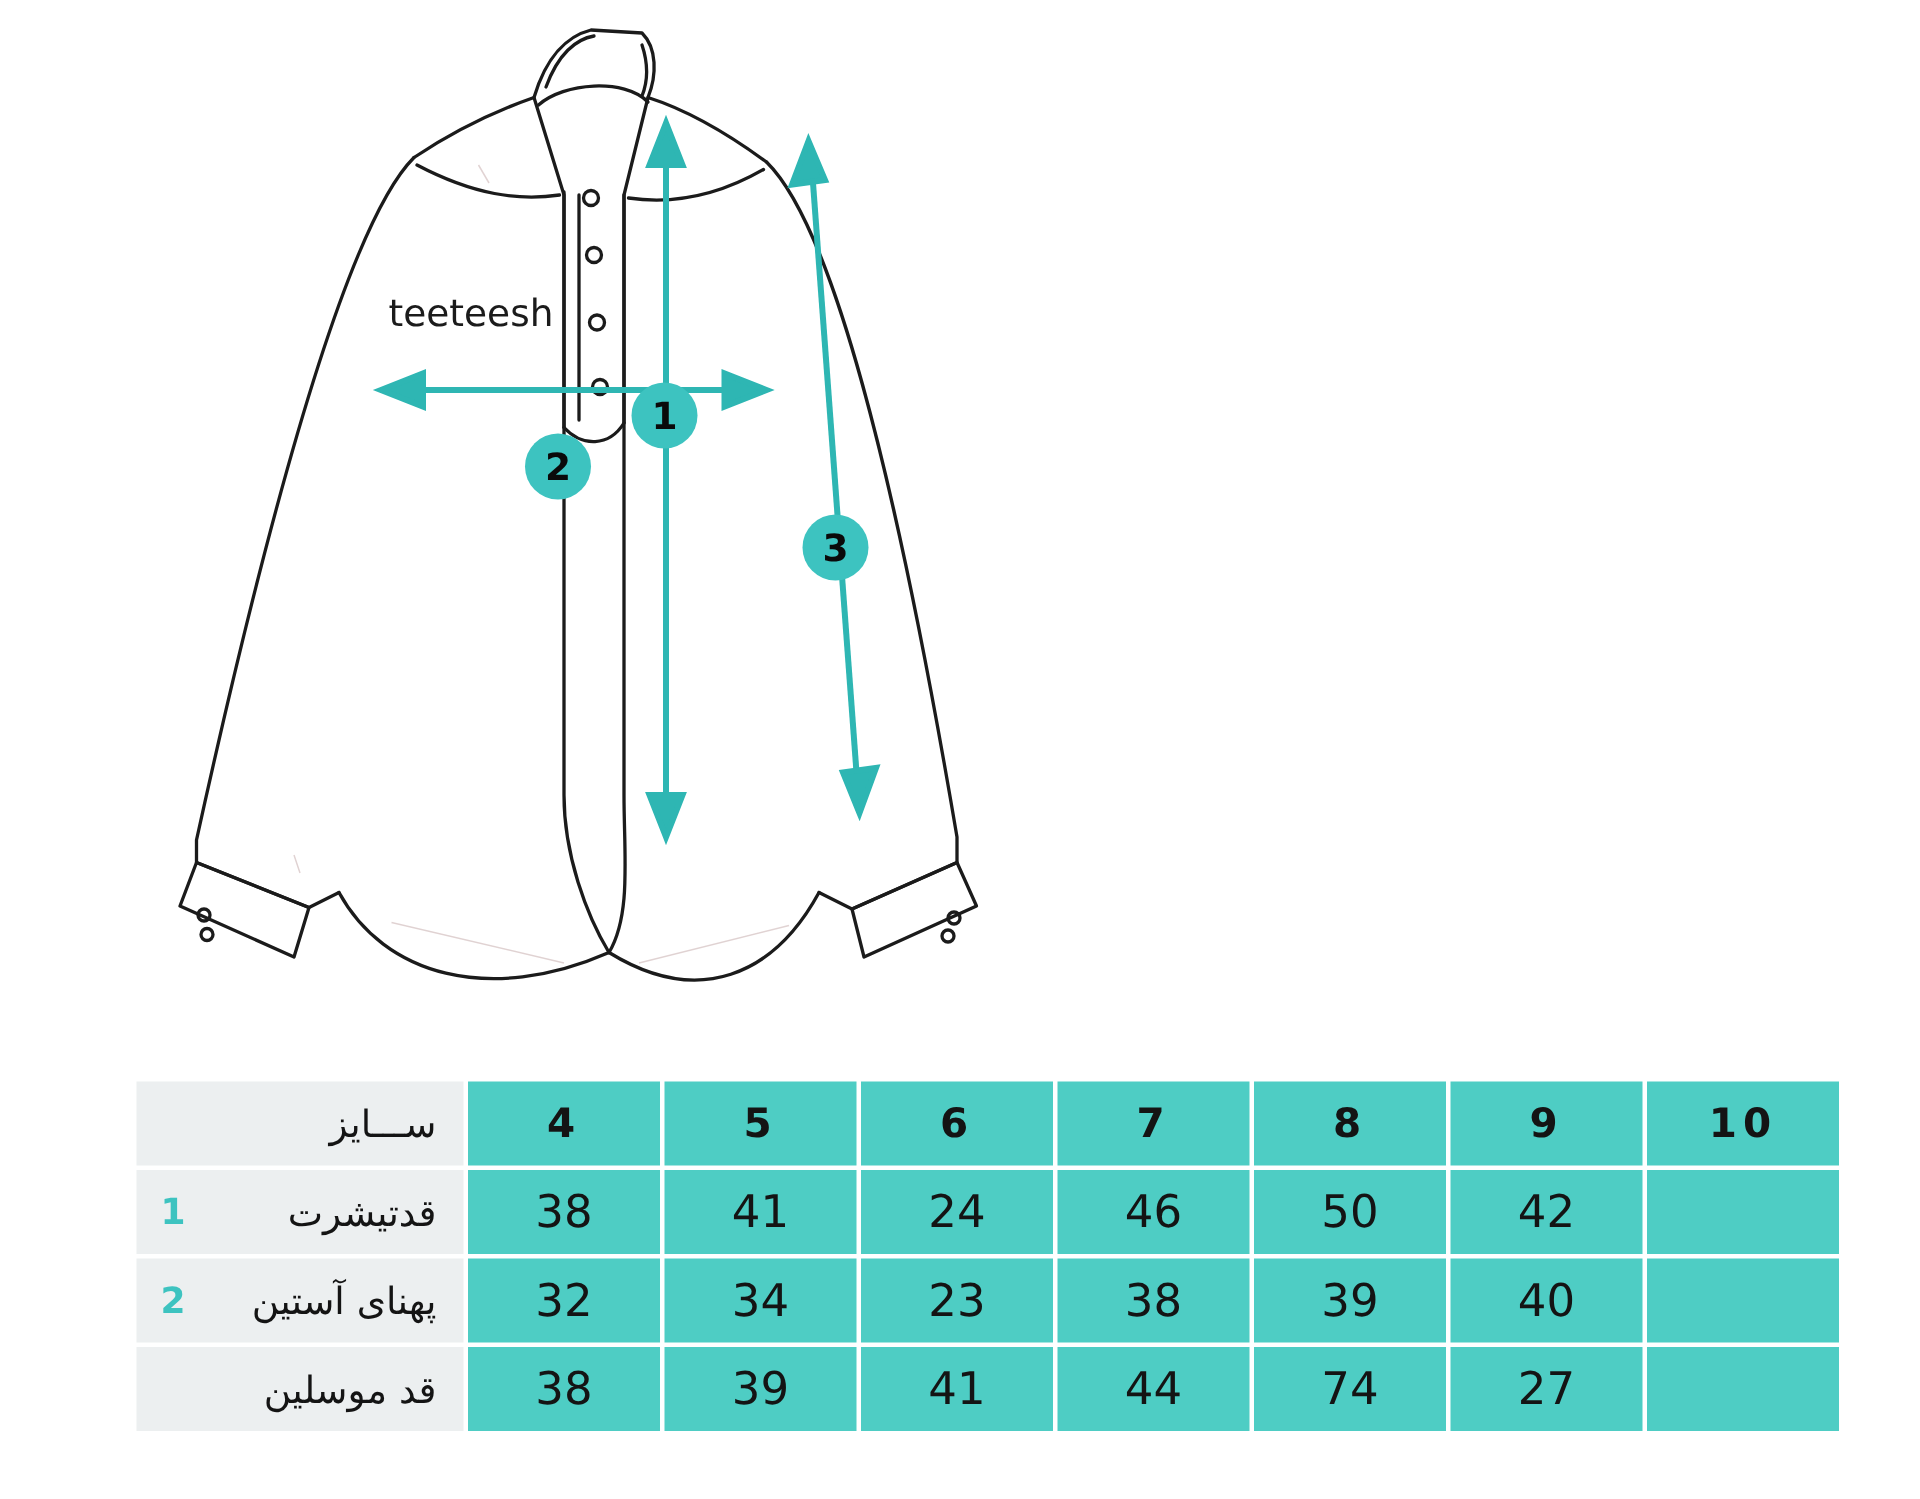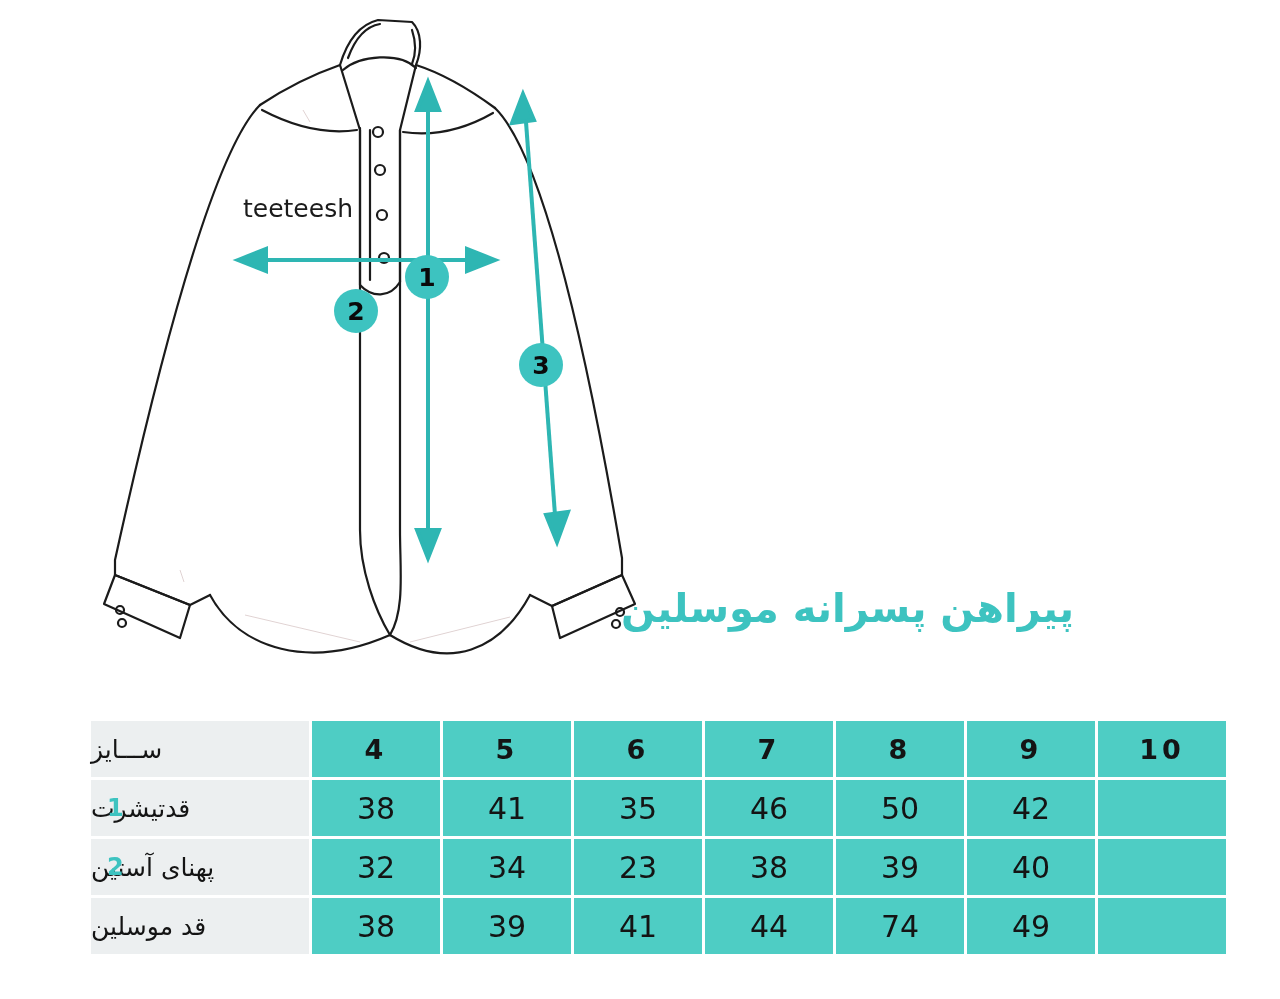--- a/index.html
+++ b/index.html
@@ -11,21 +11,21 @@
     width: 1280px;
     height: 999px;
     position: relative;
     font-family: "DejaVu Sans", "Liberation Sans", sans-serif;
     overflow: hidden;
   }
 
   
   #illustration {
     position: absolute;
-    left: 0;
+    left: 16px;
     top: 0;
     width: 1114px;
     height: 690px;
   }
   #shirt-svg {
     position: absolute;
     left: 60px;
     top: 10px;
     width: 640px;
     height: 670px;
@@ -91,21 +91,21 @@
     padding: 0;
     font-weight: normal;
   }
   #size-table td.label-cell,
   #size-table th.label-cell {
     background: #eceff0;
     width: 200px;
     font-size: 25px;
     position: relative;
     padding-right: 18px;
-    text-align: left;
+    text-align: right;
   }
   #size-table .label-num {
     position: absolute;
     left: 16px;
     top: 50%;
     transform: translateY(-50%);
     color: #3dc3c0;
     font-size: 24px;
     font-weight: bold;
   }
@@ -191,21 +191,20 @@
       <polygon points="497,532 486,505 508,502"></polygon>
     </g>
   </svg>
 
   <div class="brand-text">teeteesh</div>
 
   <div class="badge" id="badge-1">1</div>
   <div class="badge" id="badge-2">2</div>
   <div class="badge" id="badge-3">3</div>
 
-  <div class="product-title">پیراهن پسرانه موسلین</div>
 </div>
 
 <table id="size-table">
   <thead>
     <tr>
       <th class="head-cell">10</th>
       <th class="head-cell">9</th>
       <th class="head-cell">8</th>
       <th class="head-cell">7</th>
       <th class="head-cell">6</th>
@@ -215,21 +214,21 @@
         <span>ســـایز</span>
       </th>
     </tr>
   </thead>
   <tbody>
     <tr>
       <td class="empty-cell"></td>
       <td class="data-cell">42</td>
       <td class="data-cell">50</td>
       <td class="data-cell">46</td>
-      <td class="data-cell">35</td>
+      <td class="data-cell">24</td>
       <td class="data-cell">41</td>
       <td class="data-cell">38</td>
       <td class="label-cell">
         <span class="label-num">1</span>
         <span>قدتیشرت</span>
       </td>
     </tr>
     <tr>
       <td class="empty-cell"></td>
       <td class="data-cell">40</td>
@@ -238,21 +237,21 @@
       <td class="data-cell">23</td>
       <td class="data-cell">34</td>
       <td class="data-cell">32</td>
       <td class="label-cell">
         <span class="label-num">2</span>
         <span>پهنای آستین</span>
       </td>
     </tr>
     <tr>
       <td class="empty-cell"></td>
-      <td class="data-cell">49</td>
+      <td class="data-cell">27</td>
       <td class="data-cell">74</td>
       <td class="data-cell">44</td>
       <td class="data-cell">41</td>
       <td class="data-cell">39</td>
       <td class="data-cell">38</td>
       <td class="label-cell">
         <span class="label-num"></span>
         <span>قد موسلین</span>
       </td>
     </tr>

